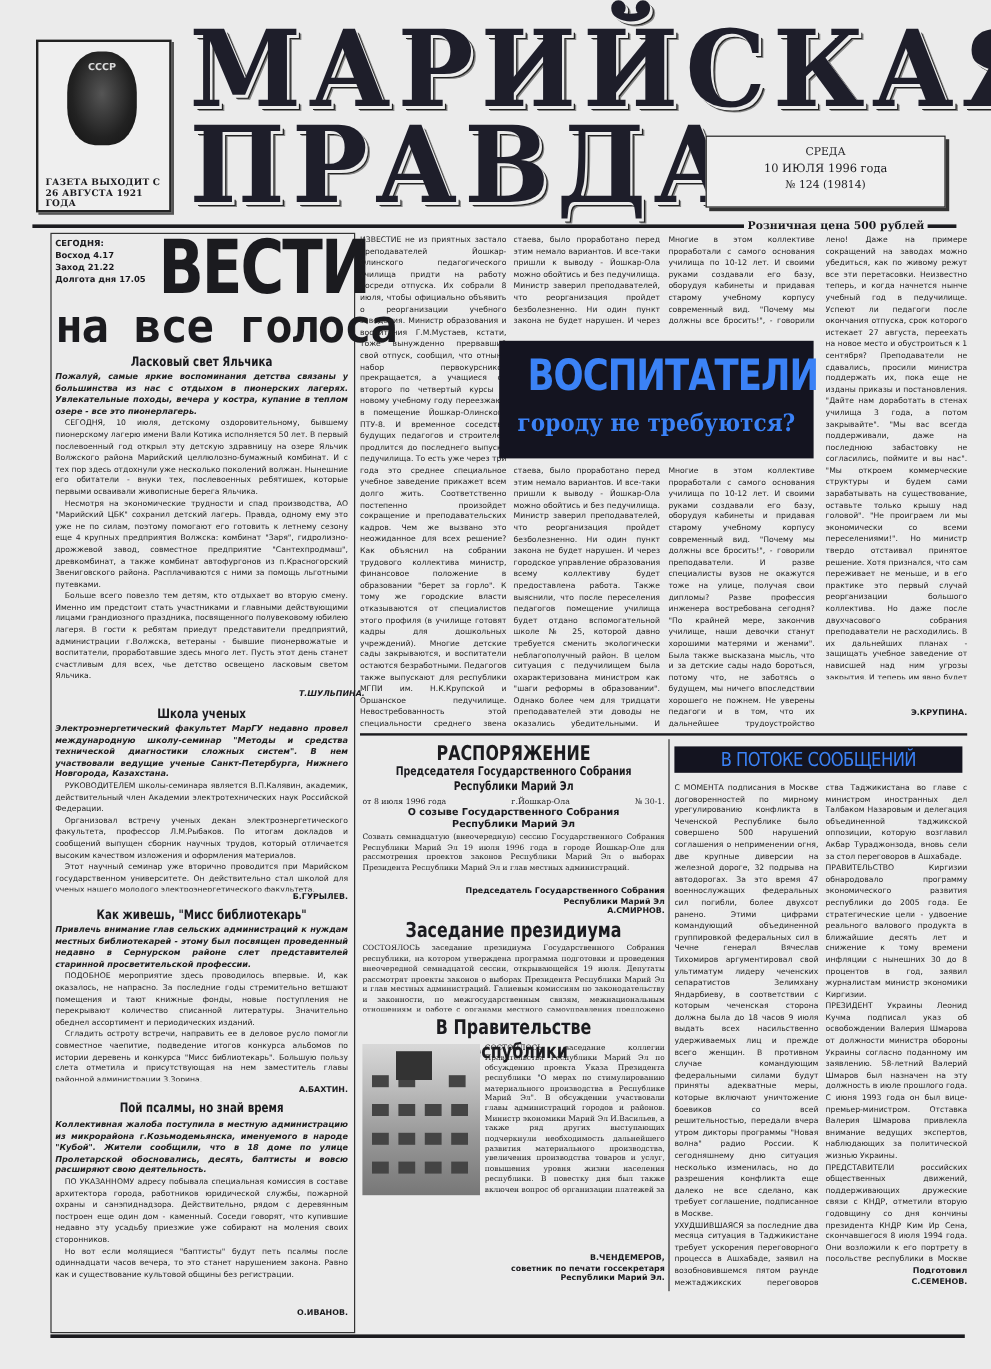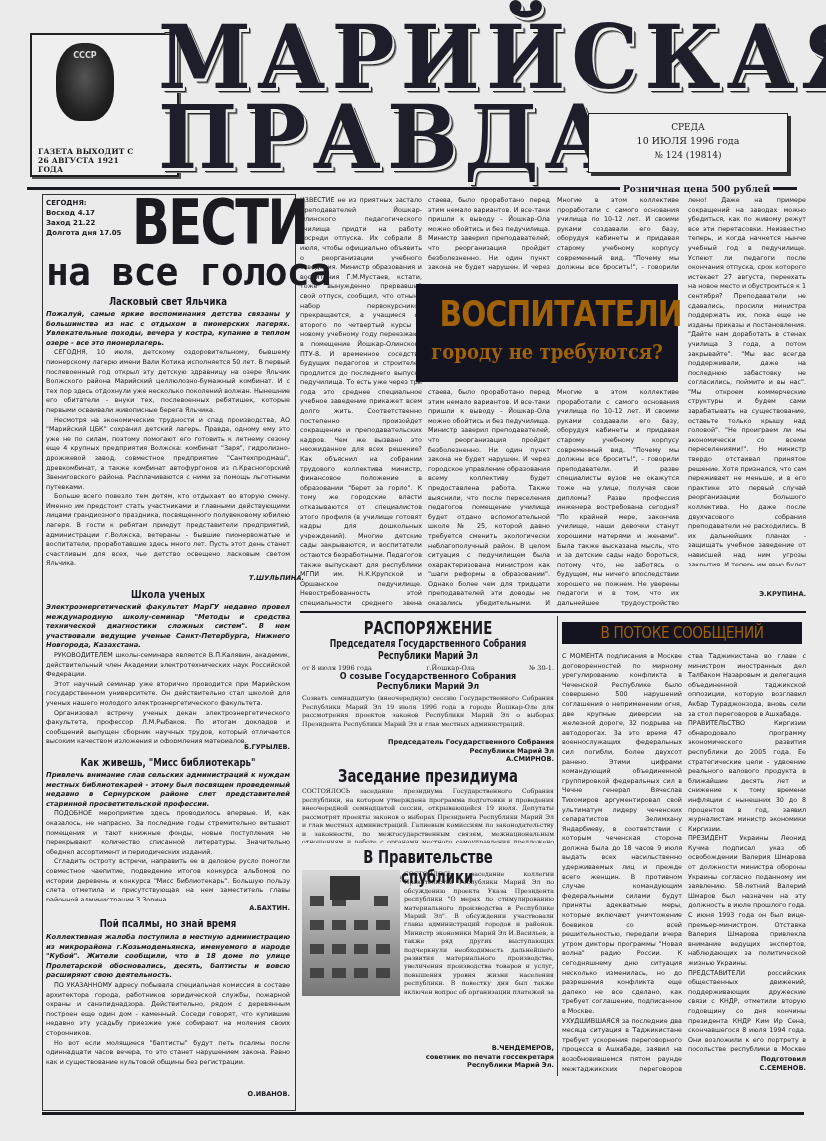--- a/index.html
+++ b/index.html
@@ -1,36 +1,36 @@
 <!DOCTYPE html>
 <html><head>
 <meta charset="utf-8">
 <style>
   html,body{margin:0;padding:0;}
   body{width:826px;height:1141px;background:#e9e9e9;position:relative;overflow:hidden;font-family:"DejaVu Sans",sans-serif;color:#1b1b1f;}
   .abs{position:absolute;}
   .page{position:absolute;left:0;top:0;width:826px;height:1141px;background:#ebebeb;}
   
-  .emblem-box{left:30px;top:33px;width:109px;height:140px;border:2px solid #222;box-shadow:2px 2px 0 #555;background:#efefef;padding-left:36px;}
+  .emblem-box{left:30px;top:33px;width:109px;height:140px;border:2px solid #222;box-shadow:2px 2px 0 #555;background:#efefef;}
   .emblem{position:absolute;left:24px;top:8px;width:58px;height:78px;background:radial-gradient(ellipse at 50% 45%,#555 0,#222 60%,#111 100%);border-radius:44% 44% 40% 40%;}
   .emblem-text{position:absolute;left:6px;top:112px;font-family:"DejaVu Serif",serif;font-weight:bold;font-size:7.5px;line-height:9px;letter-spacing:.2px;}
   .title{font-family:"DejaVu Serif",serif;font-weight:900;color:#1e1e2a;letter-spacing:6px;text-shadow:2px 2px 0 #ebebeb,3px 3px 0 #222,4px 4px 0 #888;transform:scaleY(1.05);}
   .title1{left:158px;top:18px;font-size:84px;line-height:80px;}
   .title2{left:158px;top:98px;font-size:84px;line-height:80px;}
   .datebox{left:588px;top:113px;width:200px;height:60px;border:1.5px solid #222;box-shadow:3px 3px 0 #333;background:#efefef;text-align:center;font-family:"DejaVu Serif",serif;font-weight:normal;font-size:9px;line-height:14px;padding-top:6px;box-sizing:border-box;}
   .rule{background:#1b1b1f;}
   .price{left:620px;top:184px;font-family:"DejaVu Serif",serif;font-weight:bold;font-size:9px;background:#ebebeb;padding:0 3px;}
   
   .col{position:absolute;font-size:6.4px;line-height:9.6px;text-align:justify;color:#222;overflow:hidden;}
   .col p{margin:0;text-indent:8px;}
   .lead{font-style:italic;font-weight:bold;font-size:6.8px;line-height:9.6px;}
   .hd{font-family:"DejaVu Sans",sans-serif;font-weight:bold;text-align:center;transform:scaleX(.78);transform-origin:center;}
   .sig{font-weight:bold;text-align:right;font-size:6.6px;}
   .vline{position:absolute;background:#333;width:1px;}
-  .blackbox{background:#141420;color:#a16207;text-align:center;}
+  .blackbox{background:#141420;color:#3b82f6;text-align:center;}
   .serif{font-family:"DejaVu Serif",serif;}
   .photo{background:linear-gradient(180deg,#d8d8d8 0,#bbb 30%,#999 60%,#777 100%);}
   .photo .win{position:absolute;width:14px;height:10px;background:#444;}
 </style>
 </head>
 <body>
 
 <div class="page">
 
   <div class="abs emblem-box">
@@ -69,22 +69,22 @@
     <p>СЕГОДНЯ, 10 июля, детскому оздоровительному, бывшему пионерскому лагерю имени Вали Котика исполняется 50 лет. В первый послевоенный год открыл эту детскую здравницу на озере Яльчик Волжского района Марийский целлюлозно-бумажный комбинат. И с тех пор здесь отдохнули уже несколько поколений волжан. Нынешние его обитатели - внуки тех, послевоенных ребятишек, которые первыми осваивали живописные берега Яльчика.</p>
     <p>Несмотря на экономические трудности и спад производства, АО "Марийский ЦБК" сохранил детский лагерь. Правда, одному ему это уже не по силам, поэтому помогают его готовить к летнему сезону еще 4 крупных предприятия Волжска: комбинат "Заря", гидролизно-дрожжевой завод, совместное предприятие "Сантехпродмаш", древкомбинат, а также комбинат автофургонов из п.Красногорский Звениговского района. Расплачиваются с ними за помощь льготными путевками.</p>
     <p>Больше всего повезло тем детям, кто отдыхает во вторую смену. Именно им предстоит стать участниками и главными действующими лицами грандиозного праздника, посвященного полувековому юбилею лагеря. В гости к ребятам приедут представители предприятий, администрации г.Волжска, ветераны - бывшие пионервожатые и воспитатели, проработавшие здесь много лет. Пусть этот день станет счастливым для всех, чье детство освещено ласковым светом Яльчика.</p>
   </div>
   <div class="abs sig" style="left:60px;top:574px;width:244px;font-style:italic;">Т.ШУЛЬПИНА.</div>
 
   <div class="abs hd" style="left:46px;top:588px;width:244px;font-size:11px;">Школа ученых</div>
   <div class="col" style="left:46px;top:603px;width:244px;height:140px;">
     <p class="lead" style="text-indent:0">Электроэнергетический факультет МарГУ недавно провел международную школу-семинар "Методы и средства технической диагностики сложных систем". В нем участвовали ведущие ученые Санкт-Петербурга, Нижнего Новгорода, Казахстана.</p>
     <p>РУКОВОДИТЕЛЕМ школы-семинара является В.П.Калявин, академик, действительный член Академии электротехнических наук Российской Федерации.</p>
+    <p>Организовал встречу ученых декан электроэнергетического факультета, профессор Л.М.Рыбаков. По итогам докладов и сообщений выпущен сборник научных трудов, который отличается высоким качеством изложения и оформления материалов.</p>
     <p>Этот научный семинар уже вторично проводится при Марийском государственном университете. Он действительно стал школой для ученых нашего молодого электроэнергетического факультета.</p>
-    <p>Организовал встречу ученых декан электроэнергетического факультета, профессор Л.М.Рыбаков. По итогам докладов и сообщений выпущен сборник научных трудов, который отличается высоким качеством изложения и оформления материалов.</p>
 
   </div>
   <div class="abs sig" style="left:46px;top:743px;width:244px;">Б.ГУРЫЛЕВ.</div>
 
   <div class="abs hd" style="left:46px;top:756px;width:244px;font-size:11px;">Как живешь, "Мисс библиотекарь"</div>
   <div class="col" style="left:46px;top:771px;width:244px;height:130px;">
     <p class="lead" style="text-indent:0">Привлечь внимание глав сельских администраций к нуждам местных библиотекарей - этому был посвящен проведенный недавно в Сернурском районе слет представителей старинной просветительской профессии.</p>
     <p>ПОДОБНОЕ мероприятие здесь проводилось впервые. И, как оказалось, не напрасно. За последние годы стремительно ветшают помещения и тают книжные фонды, новые поступления не перекрывают количество списанной литературы. Значительно обеднел ассортимент и периодических изданий.</p>
     <p>Сгладить остроту встречи, направить ее в деловое русло помогли совместное чаепитие, подведение итогов конкурса альбомов по истории деревень и конкурса "Мисс библиотекарь". Большую пользу слета отметила и присутствующая на нем заместитель главы районной администрации З.Зорина.</p>
   </div>

